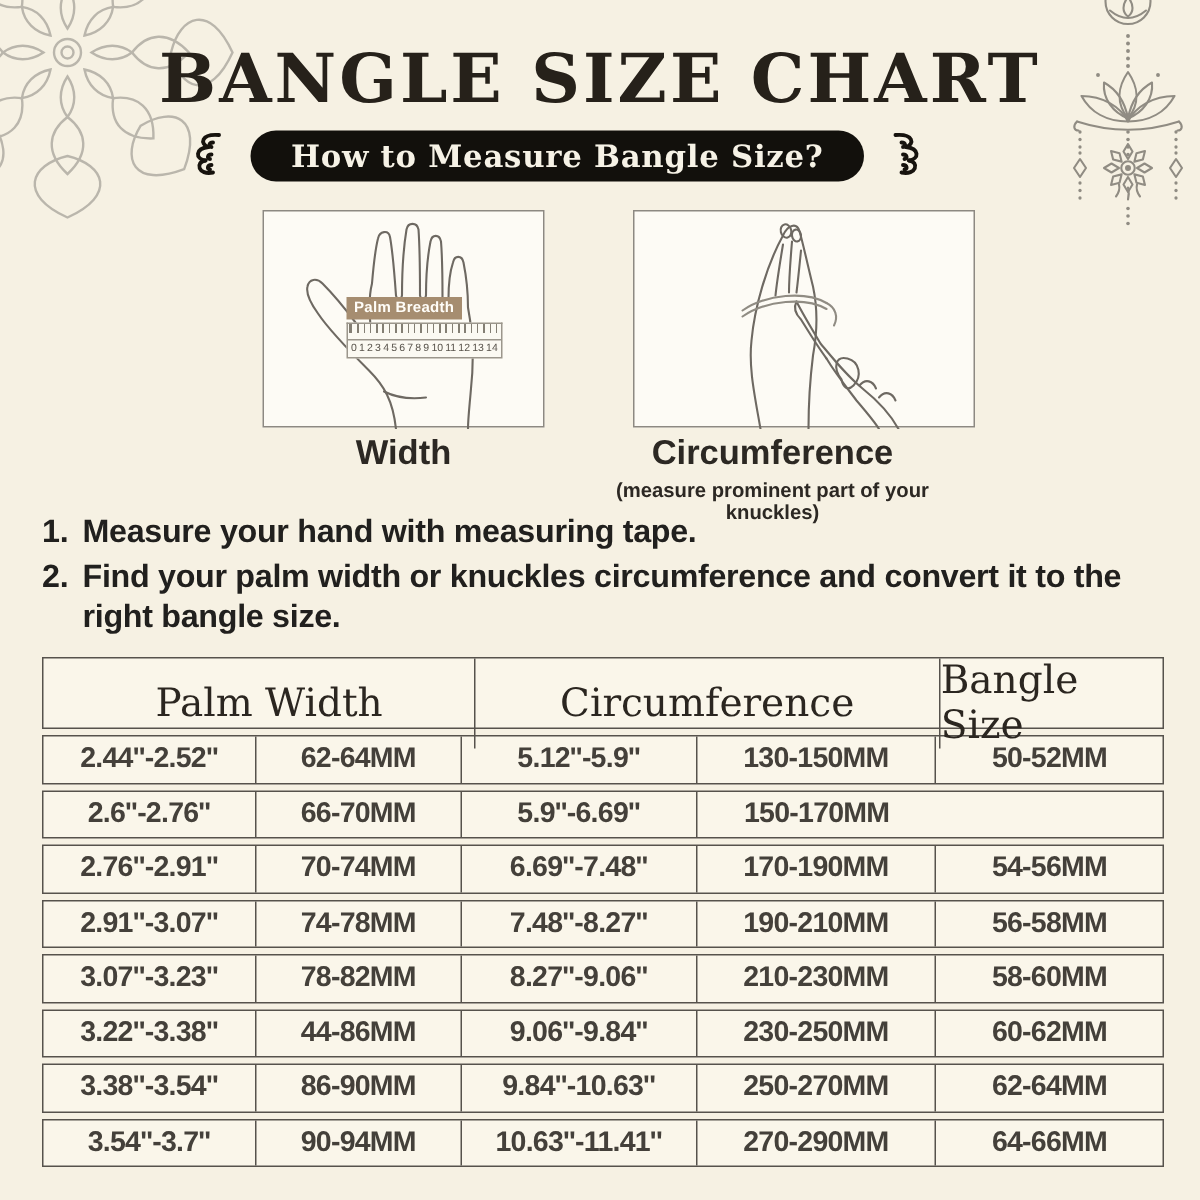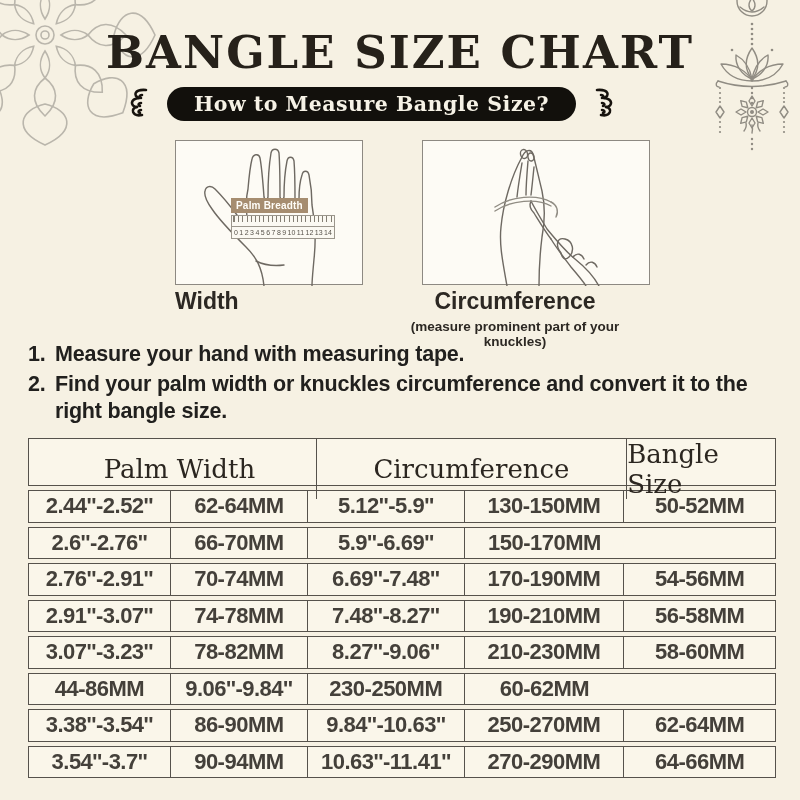--- a/index.html
+++ b/index.html
@@ -35,21 +35,21 @@
                font-size:10px;font-weight:bold;padding:2px 5px;white-space:nowrap;
                letter-spacing:.2px;}
   .ruler-ticks{height:10px;background:#fbf9f2;border:1px solid #9b968c;border-bottom:none;
                background-image:repeating-linear-gradient(90deg,#837e73 0,#837e73 1px,transparent 1px,transparent 4.2px);
                background-position:2px 0;background-repeat:repeat-x;background-size:100% 6px;}
   .ruler-nums{height:13px;background:#fbf9f2;border:1px solid #9b968c;display:flex;
               justify-content:space-between;align-items:center;padding:0 2px;
               font-size:7px;color:#57524a;box-sizing:border-box;}
 
   
-  .cap-width{position:absolute;left:175px;top:288px;width:188px;
+  .cap-width{position:absolute;left:175px;top:288px;width:188px;text-align:center;
              font-size:23px;font-weight:bold;color:#2c2823;}
   .cap-circ{position:absolute;left:385px;top:288px;width:260px;text-align:center;color:#2c2823;}
   .cap-circ .cap-main{font-size:23px;font-weight:bold;}
   .cap-circ .cap-note{font-size:13.5px;font-weight:bold;margin-top:4px;}
 
   
   .instructions{position:absolute;left:28px;top:341px;width:748px;color:#21201e;
                 font-size:21.5px;font-weight:600;letter-spacing:-.2px;line-height:1.26;}
   .instr{display:flex;margin-bottom:3px;}
   .instr .num{width:27px;flex:0 0 27px;}
@@ -59,21 +59,21 @@
   .size-table{position:absolute;left:28px;top:438px;width:748px;}
   .thead,.trow{display:grid;border:1.5px solid #56524c;background:#faf6ea;
                box-sizing:border-box;}
   .thead{grid-template-columns:37.4% 42.4% 20.2%;height:48px;padding-left:14px;}
   .trow{grid-template-columns:19% 18.4% 21% 21.4% 20.2%;height:32.5px;margin-top:4px;}
   .thcell{display:flex;align-items:center;justify-content:center;
           font-family:"DejaVu Serif","Liberation Serif",serif;font-size:26px;color:#2b2620;
           border-right:1.5px solid #56524c;}
   .thcell:last-child{border-right:none;}
   .tcell{display:flex;align-items:center;justify-content:center;
-         font-size:22px;font-weight:bold;letter-spacing:-.5px;color:#44403a;
+         font-size:19px;font-weight:bold;letter-spacing:-.5px;color:#44403a;
          border-right:1.5px solid #56524c;overflow:hidden;white-space:nowrap;}
   .tcell:last-child{border-right:none;}
 
   .lineart{stroke:#6e6962;stroke-width:1.4;fill:none;stroke-linecap:round;stroke-linejoin:round;}
   .greyart{stroke:#908c83;stroke-width:1.4;fill:none;stroke-linecap:round;stroke-linejoin:round;}
   .squigart{stroke:#17130e;stroke-width:2.6;fill:none;stroke-linecap:round;stroke-linejoin:round;}
 </style>
 </head>
 <body>
 
@@ -312,20 +312,21 @@
           <div class="tcell">56-58MM</div>
         </div>
         <div class="trow">
           <div class="tcell">3.07''-3.23''</div>
           <div class="tcell">78-82MM</div>
           <div class="tcell">8.27''-9.06''</div>
           <div class="tcell">210-230MM</div>
           <div class="tcell">58-60MM</div>
         </div>
         <div class="trow">
+          <div class="tcell">3.22''-3.38''</div>
           <div class="tcell">44-86MM</div>
           <div class="tcell">9.06''-9.84''</div>
           <div class="tcell">230-250MM</div>
           <div class="tcell">60-62MM</div>
         </div>
         <div class="trow">
           <div class="tcell">3.38''-3.54''</div>
           <div class="tcell">86-90MM</div>
           <div class="tcell">9.84''-10.63''</div>
           <div class="tcell">250-270MM</div>

